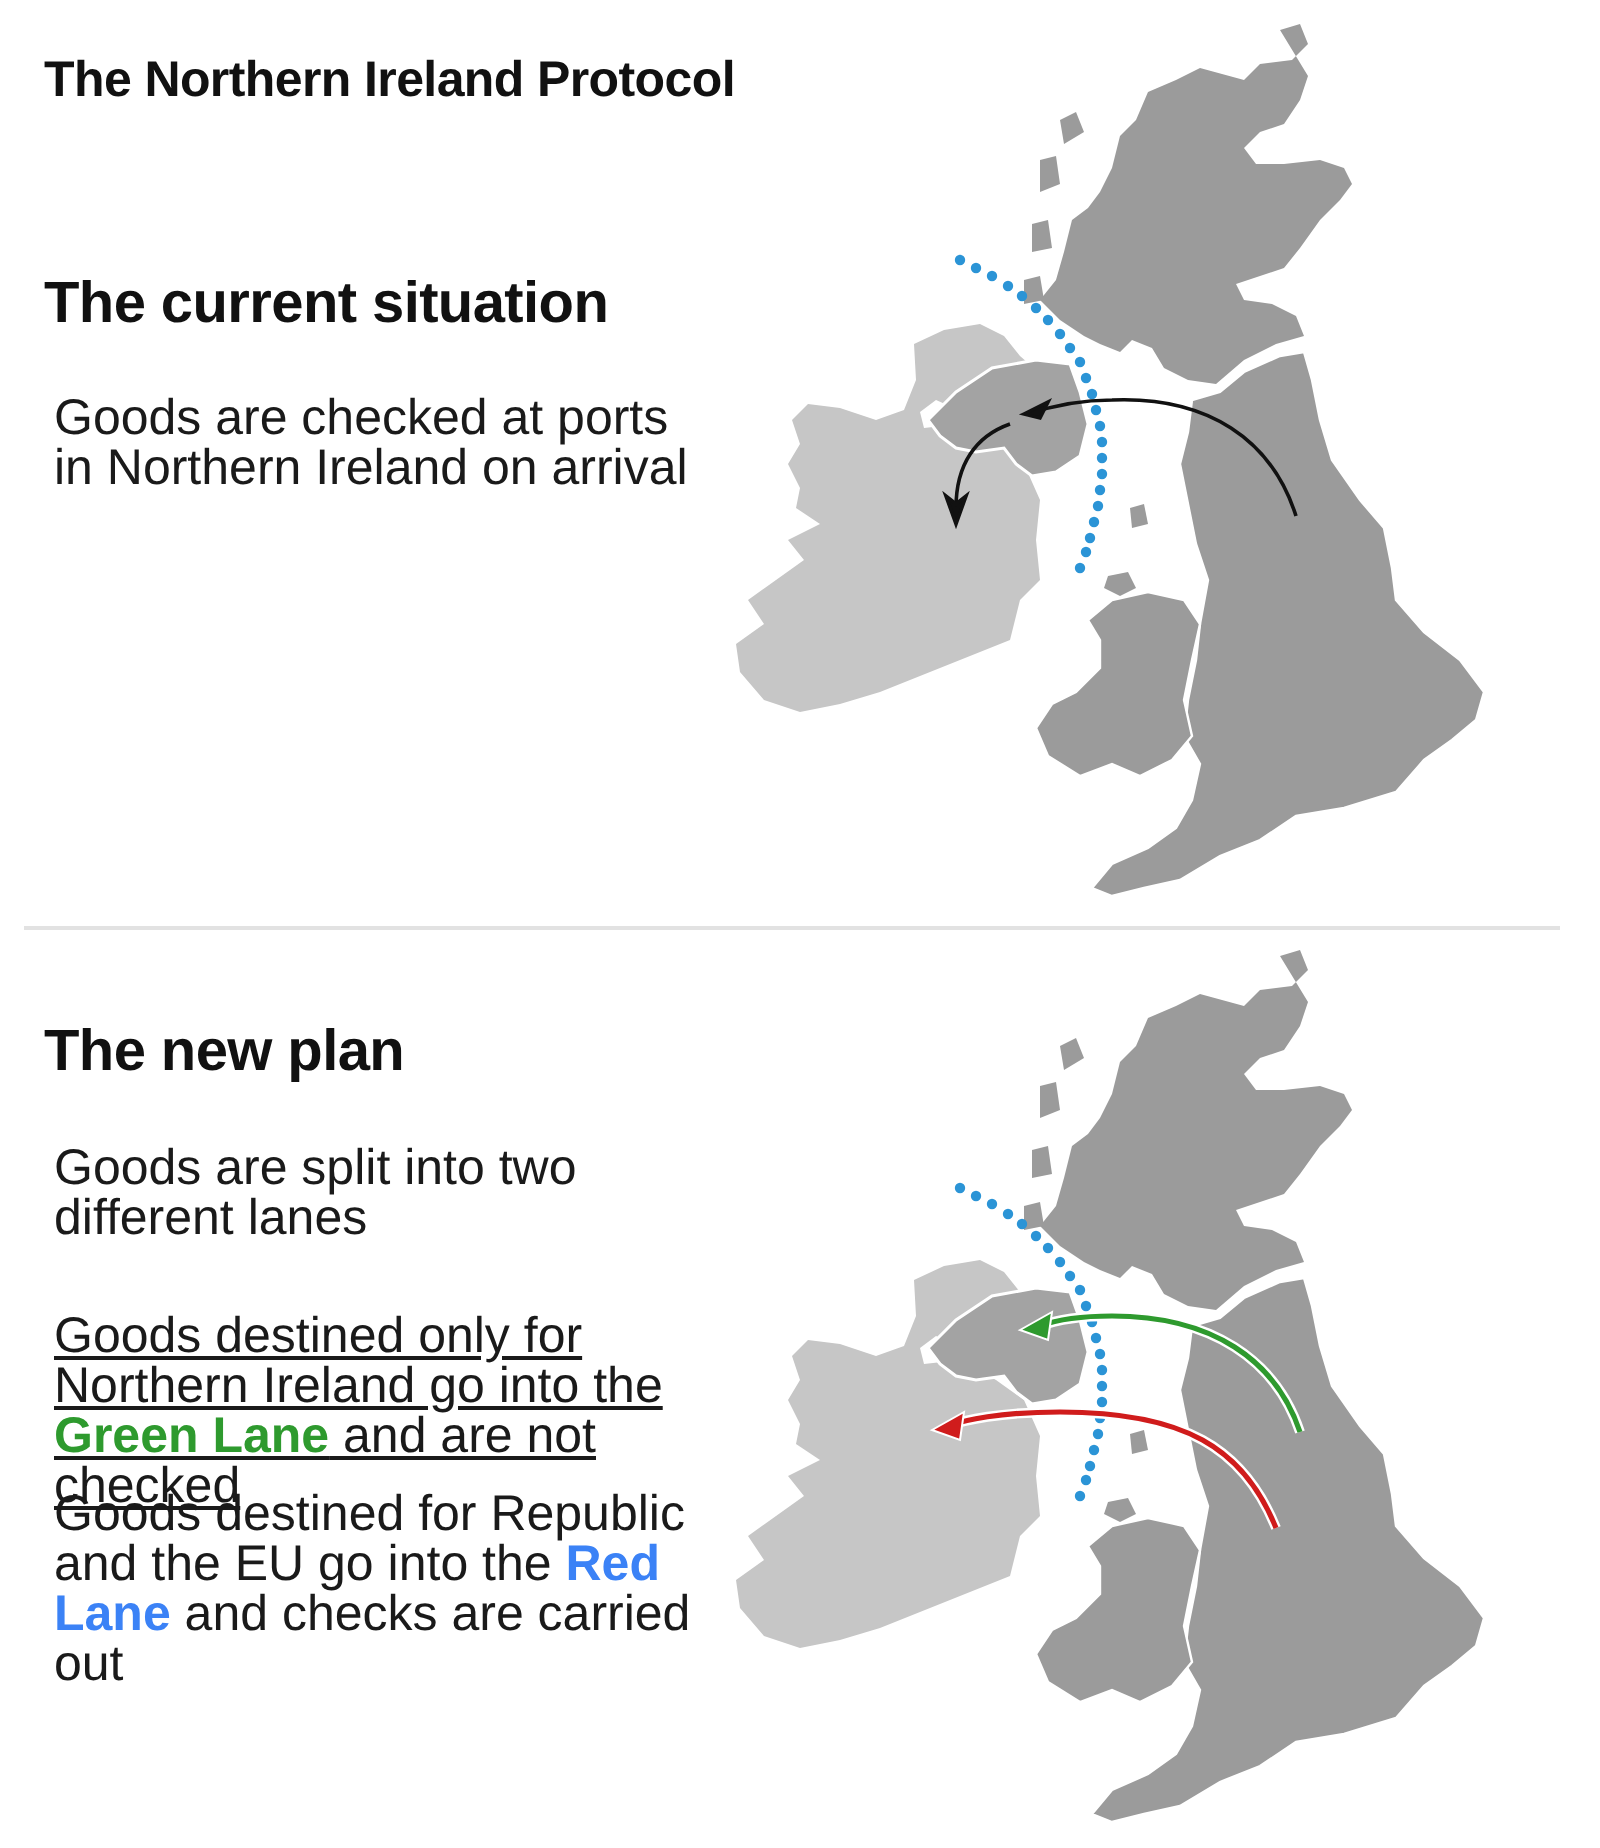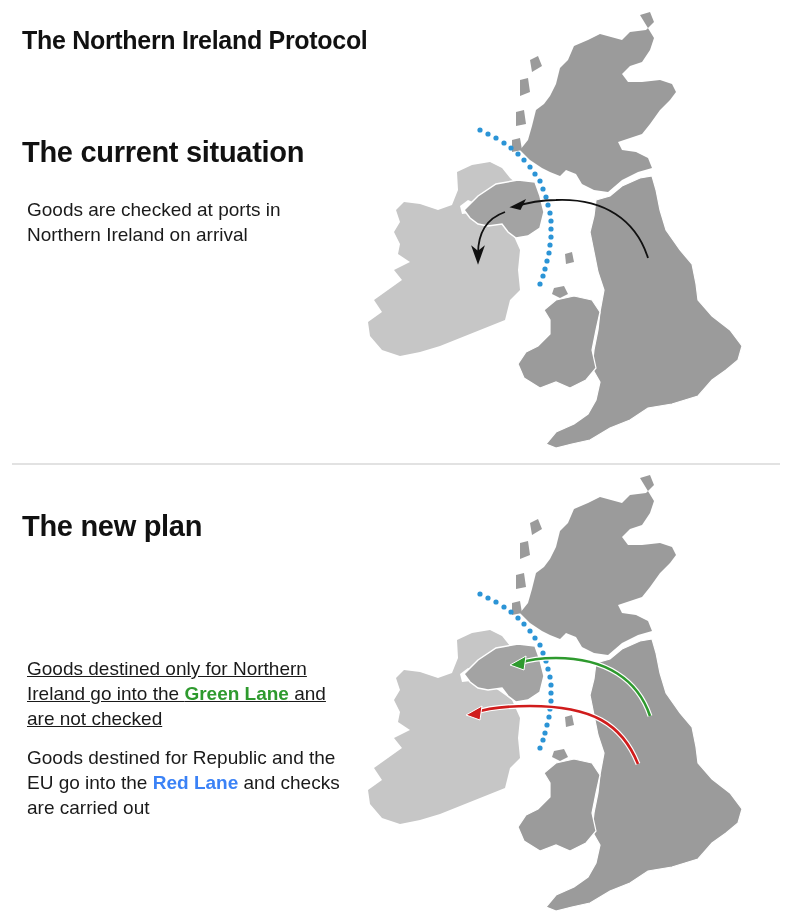--- a/index.html
+++ b/index.html
@@ -2,21 +2,21 @@
 <html><head>
   <meta charset="utf-8">
   <style>
     html, body { margin: 0; padding: 0; background: #ffffff; }
     body { width: 800px; height: 924px; position: relative; overflow: hidden;
            font-family: "Liberation Sans", "DejaVu Sans", sans-serif; color: #111; }
     .title { position: absolute; left: 22px; top: 26px; font-size: 25px; font-weight: 700;
              letter-spacing: -0.3px; margin: 0; }
     .section { position: absolute; left: 0; width: 800px; }
     .section-heading { position: absolute; left: 22px; font-size: 29px; font-weight: 700; margin: 0; letter-spacing: -0.3px; }
-    .para { position: absolute; left: 27px; width: 330px; font-size: 19px; line-height: 25px; margin: 0; color: #1a1a1a; }
+    .para { position: absolute; left: 27px; width: 330px; font-size: 25px; line-height: 25px; margin: 0; color: #1a1a1a; }
     .green { color: #2e9a2e; font-weight: 700; }
     .red { color: #3b82f6; font-weight: 700; }
     .divider { position: absolute; left: 12px; top: 463px; width: 768px; height: 2px; background: #e2e2e2; }
     .map { position: absolute; }
   </style>
 </head>
 <body>
 
 <h1 class="title">The Northern Ireland Protocol</h1>
 
@@ -80,20 +80,21 @@
       <path d="M145,212 C128,218 118,232 118,254"></path>
       <path d="M118,262 L113,248 L118,252 L123,248 Z" fill="#111"></path>
     </g>
   </svg>
 </div>
 
 <div class="divider"></div>
 
 <div class="section" style="top:466px;height:436px;padding-left:11px;">
   <h2 class="section-heading" style="top:44px;">The new plan</h2>
+  <p class="para" style="top:106px;">Goods are split into two different lanes</p>
   <p class="para" style="top:190px;text-decoration:underline;">
     <span>Goods destined only for Northern Ireland go into the </span><span class="green">Green Lane</span><span> and are not checked</span>
   </p>
   <p class="para" style="top:279px;">
     <span>Goods destined for Republic and the EU go into the </span><span class="red">Red Lane</span><span> and checks are carried out</span>
   </p>
 
   <svg class="map" style="left:360px;top:4px;" width="440" height="454" viewBox="0 0 440 454">
     <g>
       <path fill="#c6c6c6" d="M97,170 L112,163 L130,160 L142,166 L150,176 L158,183 L150,194 L138,204 L126,206 L108,198 L100,204 L102,212 L120,210 L138,220 L152,230 L160,248 L158,268 L160,288 L150,298 L145,318 L120,328 L100,336 L80,344 L60,350 L40,354 L22,348 L10,334 L8,320 L22,310 L14,298 L28,288 L42,278 L34,268 L50,260 L38,252 L40,242 L34,230 L40,220 L36,208 L44,200 L60,202 L78,208 L92,203 L98,188 Z"></path>

